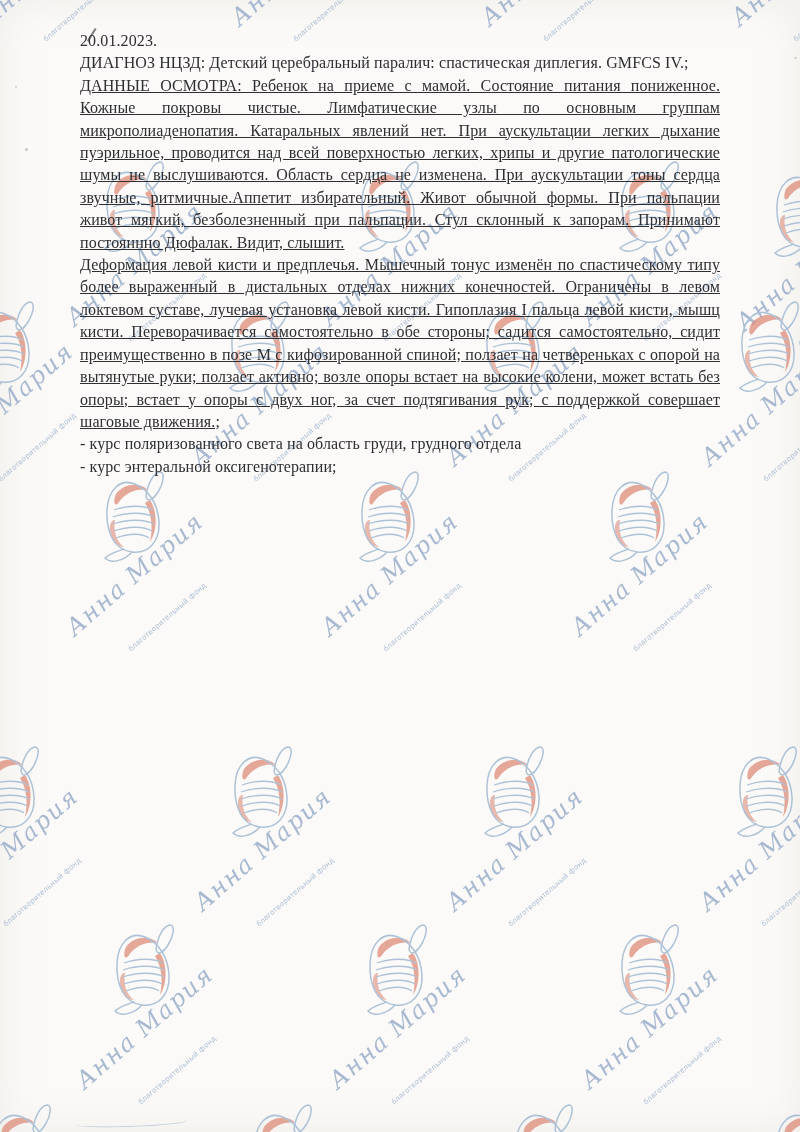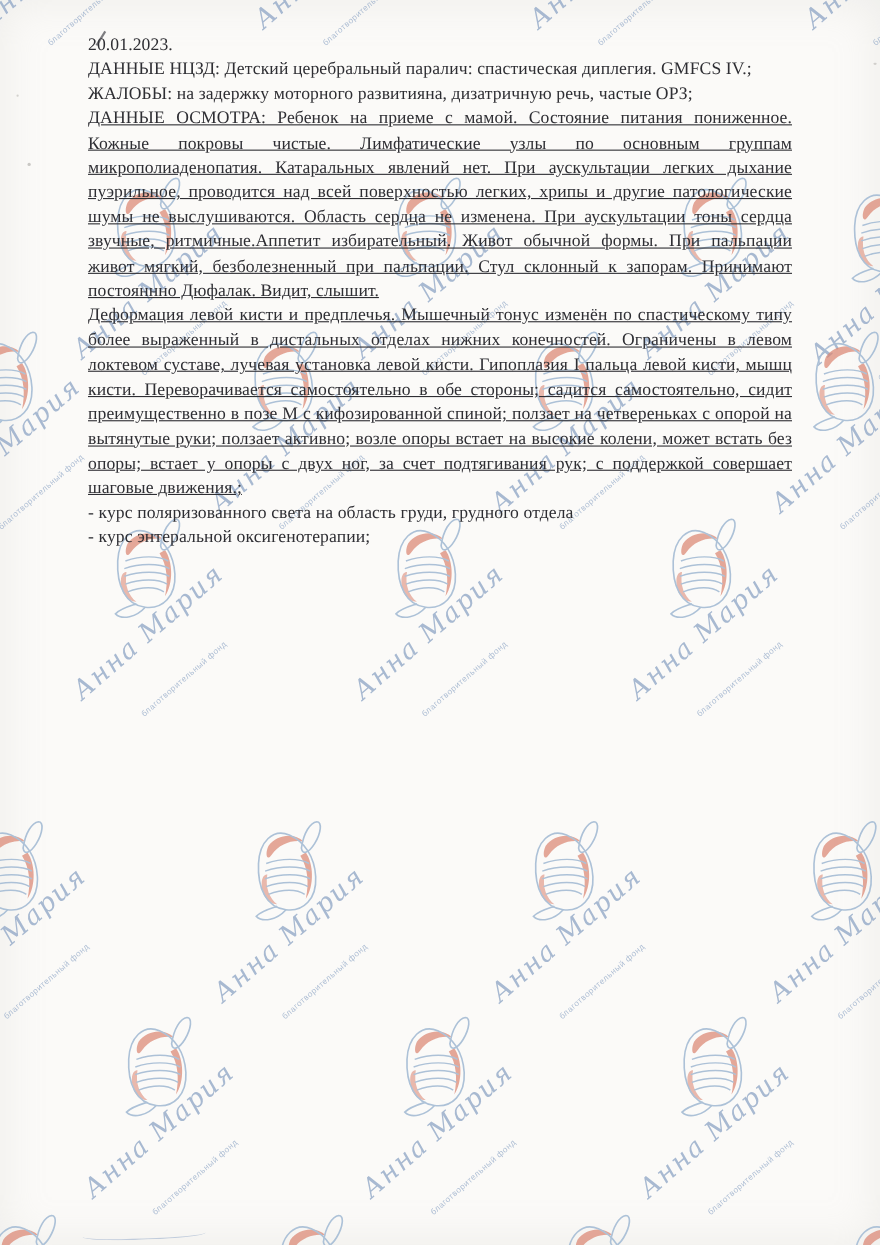--- a/index.html
+++ b/index.html
@@ -441,22 +441,21 @@
     <path d="M11,47 C25,42 43,42 52,47" fill="none" stroke="#a9bfd6" stroke-width="1.3"></path>
     <path d="M11,54 C25,49 43,49 52,54" fill="none" stroke="#a9bfd6" stroke-width="1.3"></path>
     <path d="M12,61 C26,56 42,56 50,61" fill="none" stroke="#a9bfd6" stroke-width="1.3"></path>
     <path d="M14,68 C27,63 40,63 47,68" fill="none" stroke="#a9bfd6" stroke-width="1.3"></path>
   </svg>
       </div>
     </div>
 
   <div class="doc">
     <p class="line">20.01.2023.</p>
-    <p class="line">ДАННЫЕ НЦЗД: Детский церебральный паралич: спастическая диплегия. GMFCS IV.;</p>
-    <p class="line">ЖАЛОБЫ: на задержку моторного развитияна,  дизатричную речь, частые ОРЗ;</p>
+    <p class="line">ДИАГНОЗ НЦЗД: Детский церебральный паралич: спастическая диплегия. GMFCS IV.;</p>
     <p class="para">ДАННЫЕ ОСМОТРА: Ребенок на приеме с мамой. Состояние питания пониженное. Кожные покровы чистые. Лимфатические узлы по основным группам микрополиаденопатия. Катаральных явлений нет. При аускультации легких дыхание пуэрильное, проводится над всей поверхностью легких, хрипы и другие патологические шумы не выслушиваются. Область сердца не изменена. При аускультации тоны сердца звучные, ритмичные.Аппетит избирательный. Живот обычной формы. При пальпации живот мягкий, безболезненный при пальпации. Стул склонный к запорам. Принимают постояннно Дюфалак. Видит, слышит.</p>
     <p class="para">Деформация левой кисти и предплечья. Мышечный тонус изменён по спастическому типу более выраженный в дистальных отделах нижних конечностей. Ограничены в левом локтевом суставе, лучевая установка левой кисти. Гипоплазия I пальца левой кисти, мышц кисти. Переворачивается самостоятельно в обе стороны; садится самостоятельно, сидит преимущественно в позе М с кифозированной спиной; ползает на четвереньках с опорой на вытянутые руки; ползает активно; возле опоры встает на высокие колени, может встать без опоры; встает у опоры с двух ног, за счет подтягивания рук; с поддержкой совершает шаговые движения.;</p>
     <p class="line">- курс поляризованного света на область груди, грудного отдела</p>
     <p class="line">- курс энтеральной оксигенотерапии;</p>
   </div>
 
   <span class="pen-stroke"></span>
   <span class="speck" style="left:25px;top:148px;width:3px;height:3px;opacity:.5;"></span>
   <span class="speck" style="left:15px;top:86px;width:2px;height:2px;opacity:.4;"></span>
   <span class="speck" style="left:794px;top:57px;width:3px;height:2px;opacity:.4;"></span>

